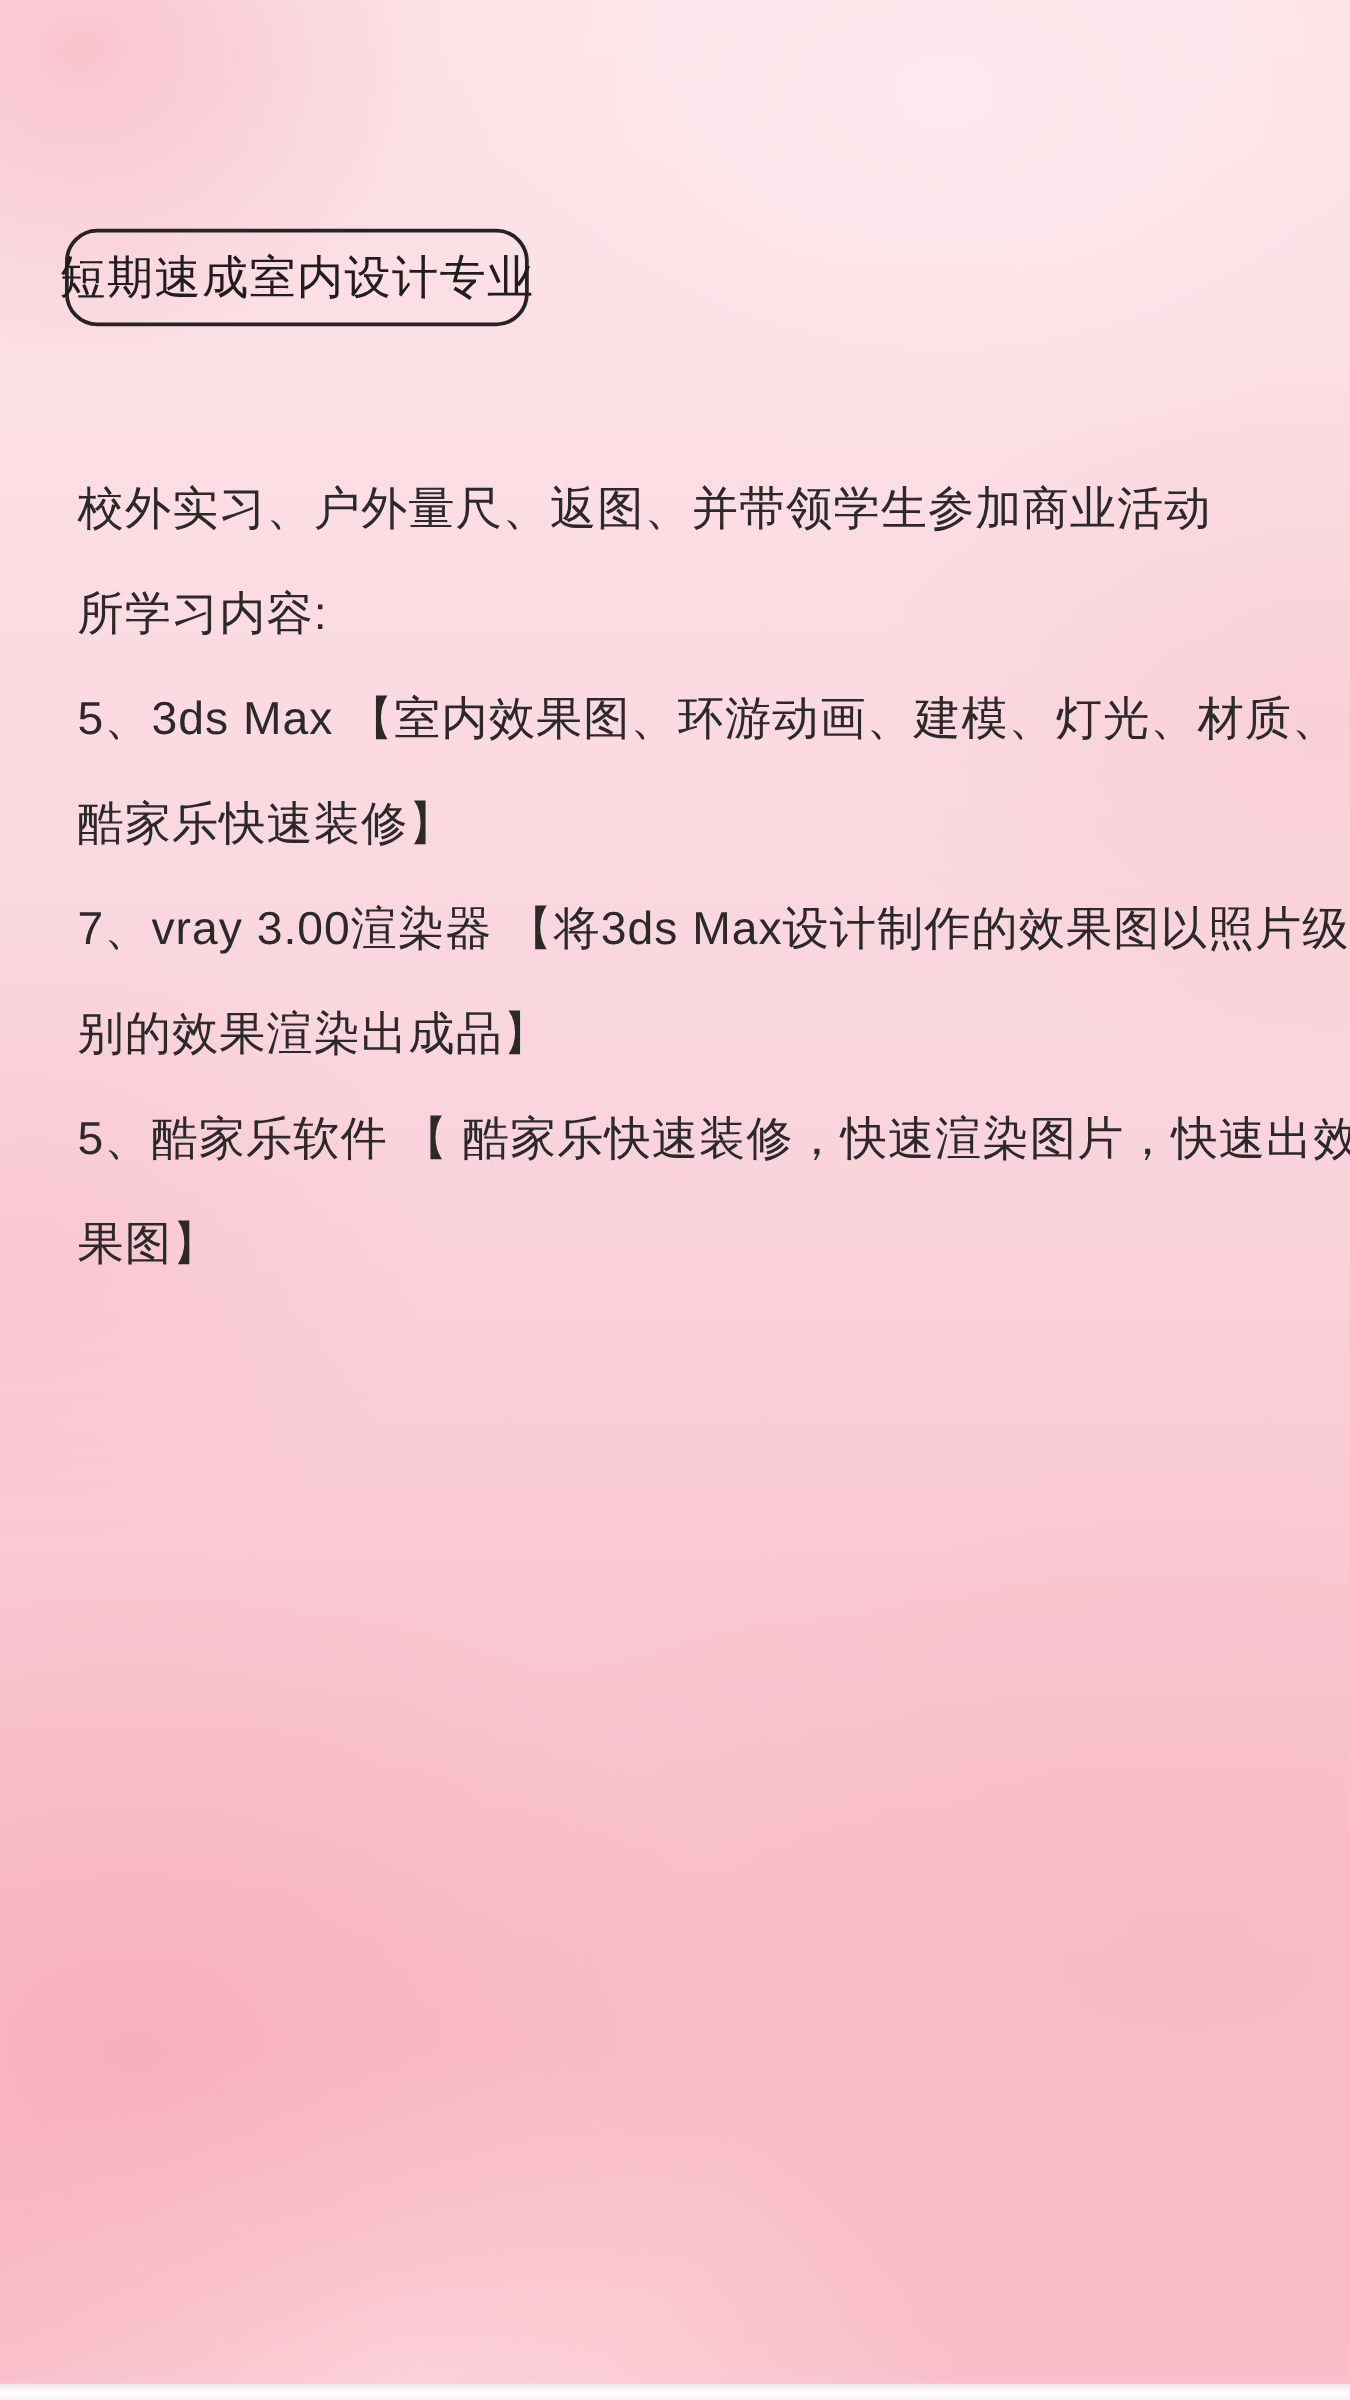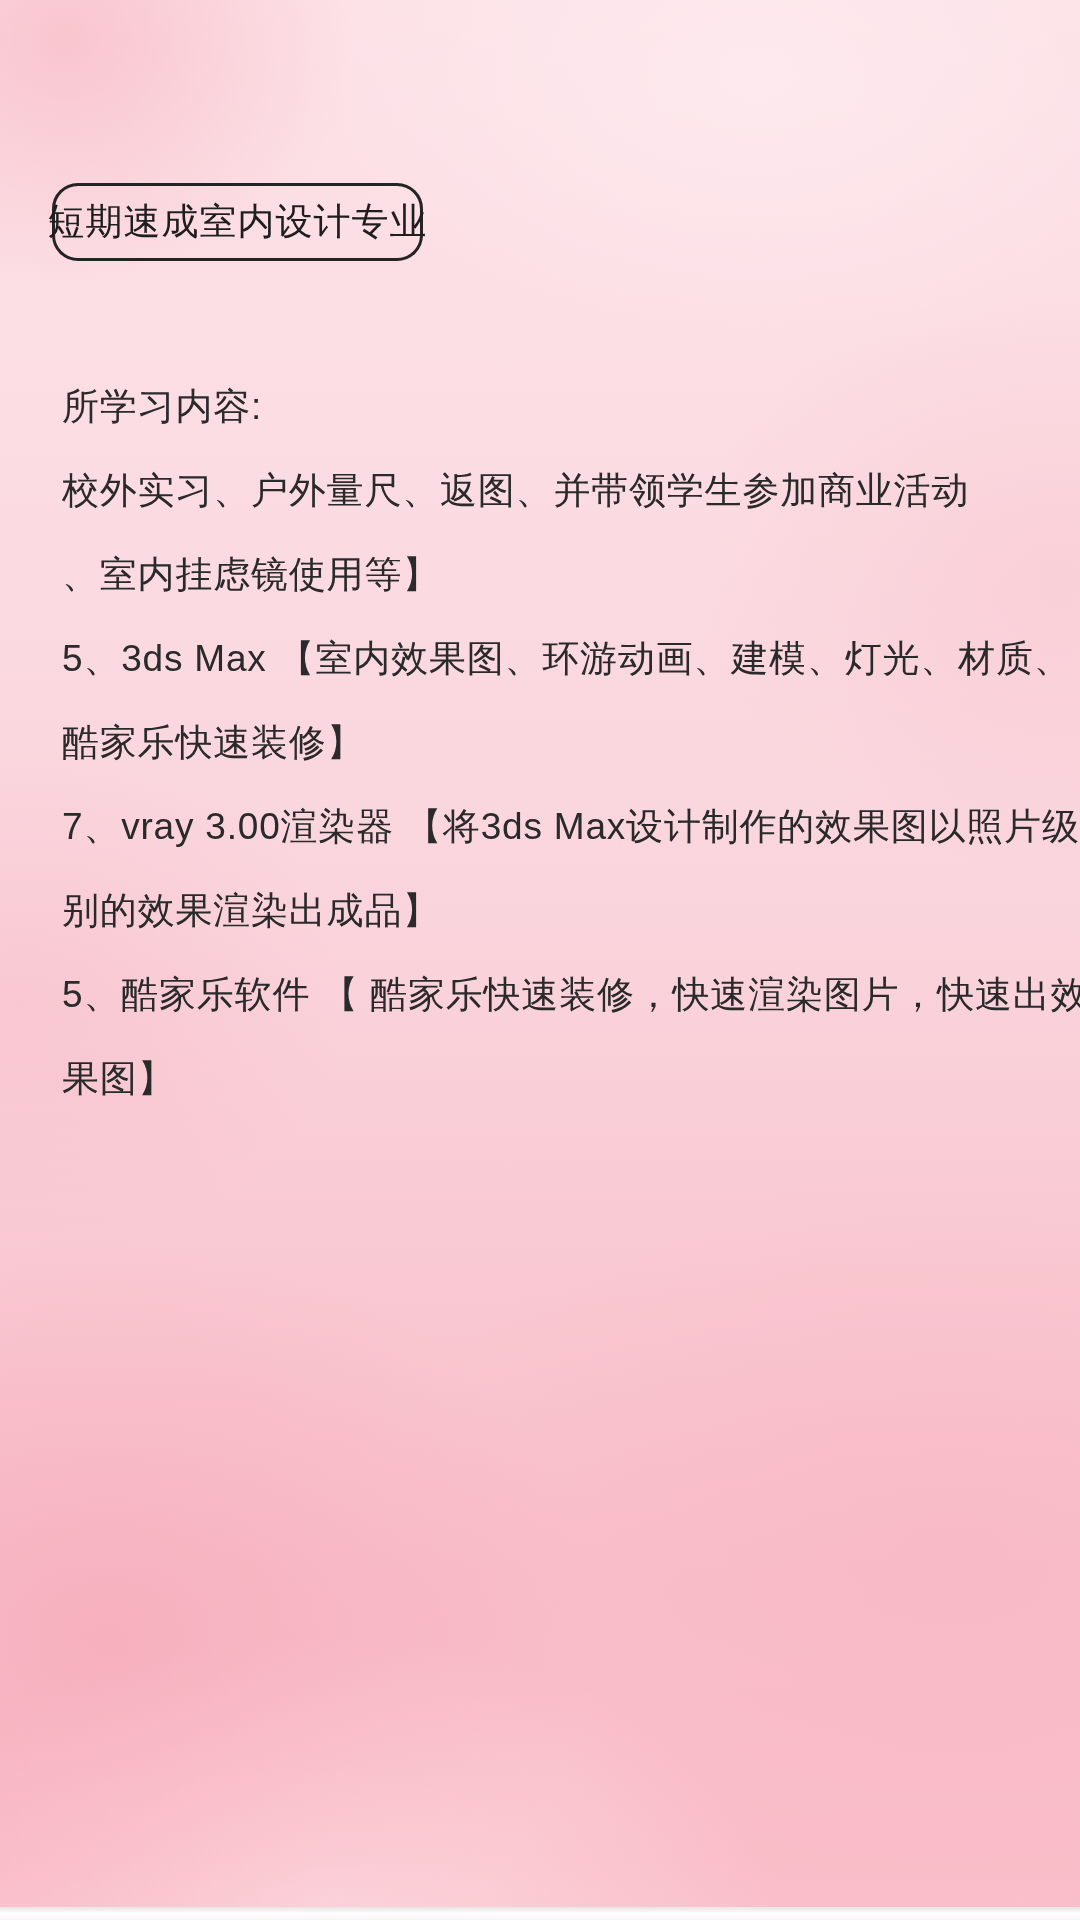--- a/index.html
+++ b/index.html
@@ -73,23 +73,22 @@
 </head>
 <body>
 
 <div class="poster">
 
   <div class="title-box">
     <span>短期速成室内设计专业</span>
   </div>
 
   <div class="body-text">
+    <div class="line">校外实习、户外量尺、返图、并带领学生参加商业活动</div>
     <div class="line">所学习内容:</div>
-    <div class="line">校外实习、户外量尺、返图、并带领学生参加商业活动</div>
-    <div class="line">、室内挂虑镜使用等】</div>
     <div class="line">5、3ds Max  【室内效果图、环游动画、建模、灯光、材质、</div>
     <div class="line">酷家乐快速装修】</div>
     <div class="line">7、vray 3.00渲染器 【将3ds Max设计制作的效果图以照片级</div>
     <div class="line">别的效果渲染出成品】</div>
     <div class="line">5、酷家乐软件 【 酷家乐快速装修，快速渲染图片，快速出效</div>
     <div class="line">果图】</div>
   </div>
 
   <div class="bottom-strip"></div>
 

